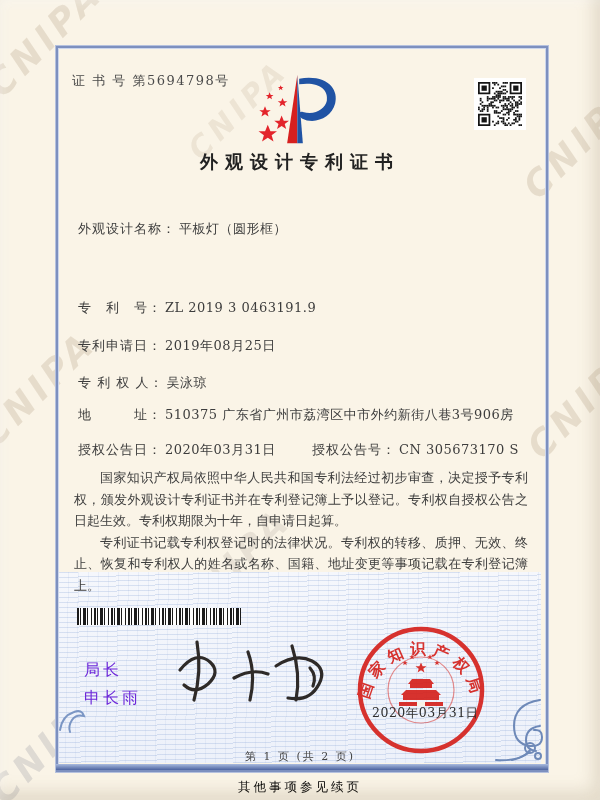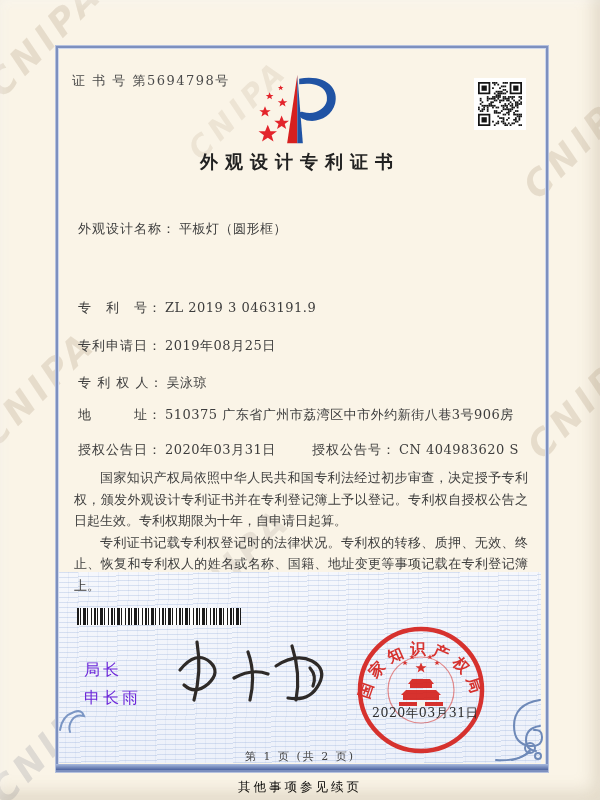--- a/index.html
+++ b/index.html
@@ -294,21 +294,21 @@
   <div class="row" style="top:374px;">
     <span class="lab">专 利 权 人：</span><span class="val">吴泳琼</span>
   </div>
   <div class="row" style="top:406px;">
     <span class="lab">地　　　址：</span><span class="val">510375 广东省广州市荔湾区中市外约新街八巷3号906房</span>
   </div>
   <div class="row" style="top:441px;">
     <span class="lab">授权公告日：</span><span class="val">2020年03月31日</span>
   </div>
   <div class="row" style="top:441px;left:312px;">
-    <span class="lab">授权公告号：</span><span class="val">CN 404983620 S</span>
+    <span class="lab">授权公告号：</span><span class="val">CN 305673170 S</span>
   </div>
 
   <div class="paras">
     <p>国家知识产权局依照中华人民共和国专利法经过初步审查，决定授予专利权，颁发外观设计专利证书并在专利登记簿上予以登记。专利权自授权公告之日起生效。专利权期限为十年，自申请日起算。</p>
     <p>专利证书记载专利权登记时的法律状况。专利权的转移、质押、无效、终止、恢复和专利权人的姓名或名称、国籍、地址变更等事项记载在专利登记簿上。</p>
   </div>
 
   <div class="barcode"></div>
 
   <div class="director" style="top:660px;">局长</div>

